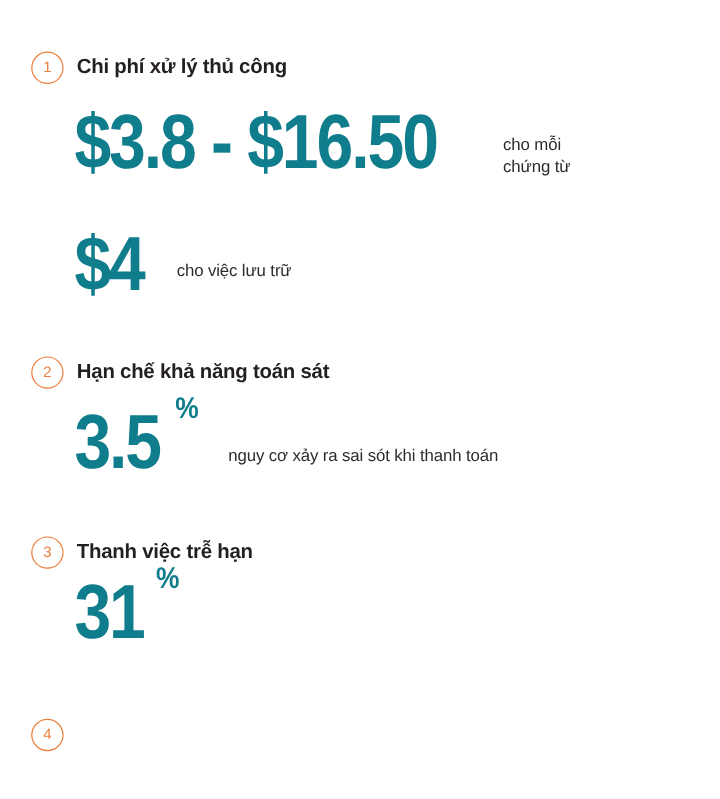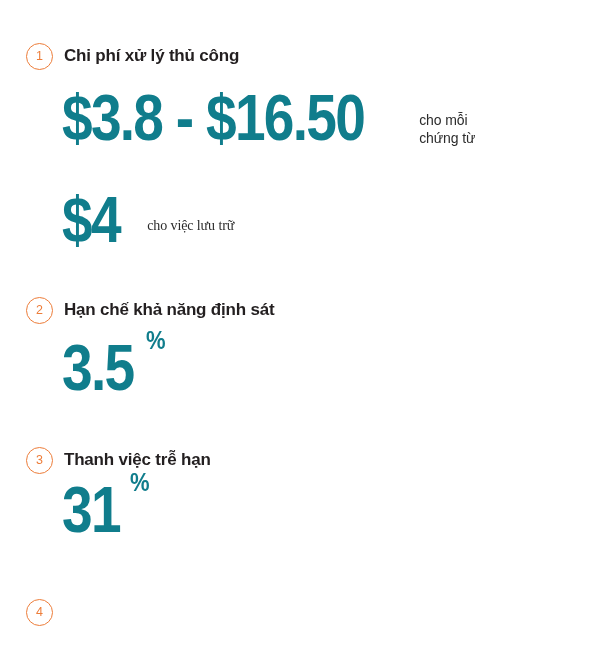--- a/index.html
+++ b/index.html
@@ -106,21 +106,21 @@
   }
 
   .caption.two-line {
     align-self: flex-end;
     position: relative;
     top: -2px;
   }
 
   
   .cap-shift-a { margin-left: 6px; position: relative; top: -4px; }
-  .cap-shift-c { margin-left: 18px; position: relative; top: 6px; font-family: Liberation Serif, serif; }
+  .cap-shift-c { margin-left: 18px; position: relative; top: 6px; }
   .cap-shift-d { margin-left: 22px; position: relative; top: 12px; }
 </style>
 </head>
 <body>
 
 <div class="infographic">
 
   <div class="section" style="top:42px;">
     <div class="head-row">
       <div class="num-circle">1</div>
@@ -139,28 +139,29 @@
   <div class="section" style="top:188px;">
     <div class="stat-row">
       <span class="big-num sz-lg">$4</span>
       <span class="caption cap-shift-c">cho việc lưu trữ</span>
     </div>
   </div>
 
   <div class="section" style="top:296px;">
     <div class="head-row">
       <div class="num-circle">2</div>
-      <div class="head-title">Hạn chế khả năng định sát</div>
+      <div class="head-title">Hạn chế khả năng toán sát</div>
     </div>
   </div>
 
   <div class="section" style="top:336px;">
     <div class="stat-row">
       <span class="big-num sz-lg">3.5</span>
       <span class="pct">%</span>
+      <span class="caption cap-shift-d">nguy cơ xảy ra sai sót khi thanh toán</span>
     </div>
   </div>
 
   <div class="section" style="top:446px;">
     <div class="head-row">
       <div class="num-circle">3</div>
       <div class="head-title">Thanh việc trễ hạn</div>
     </div>
   </div>
 

